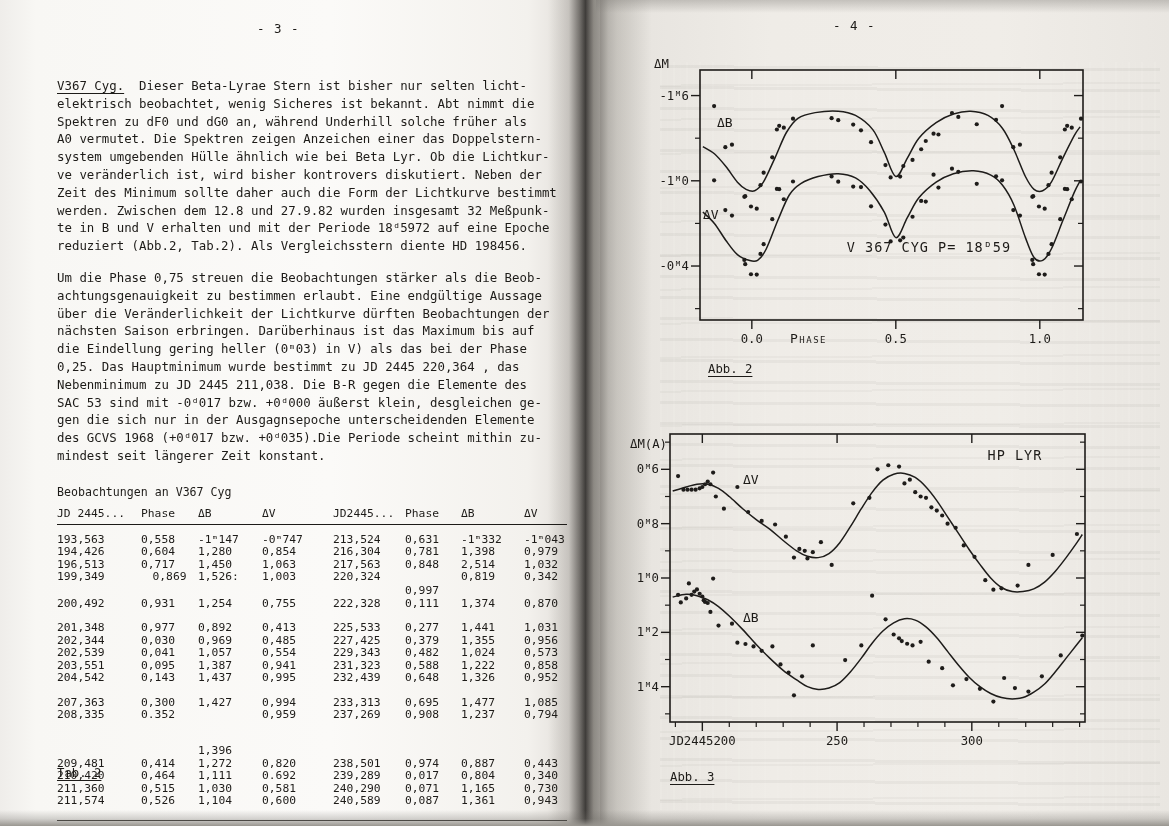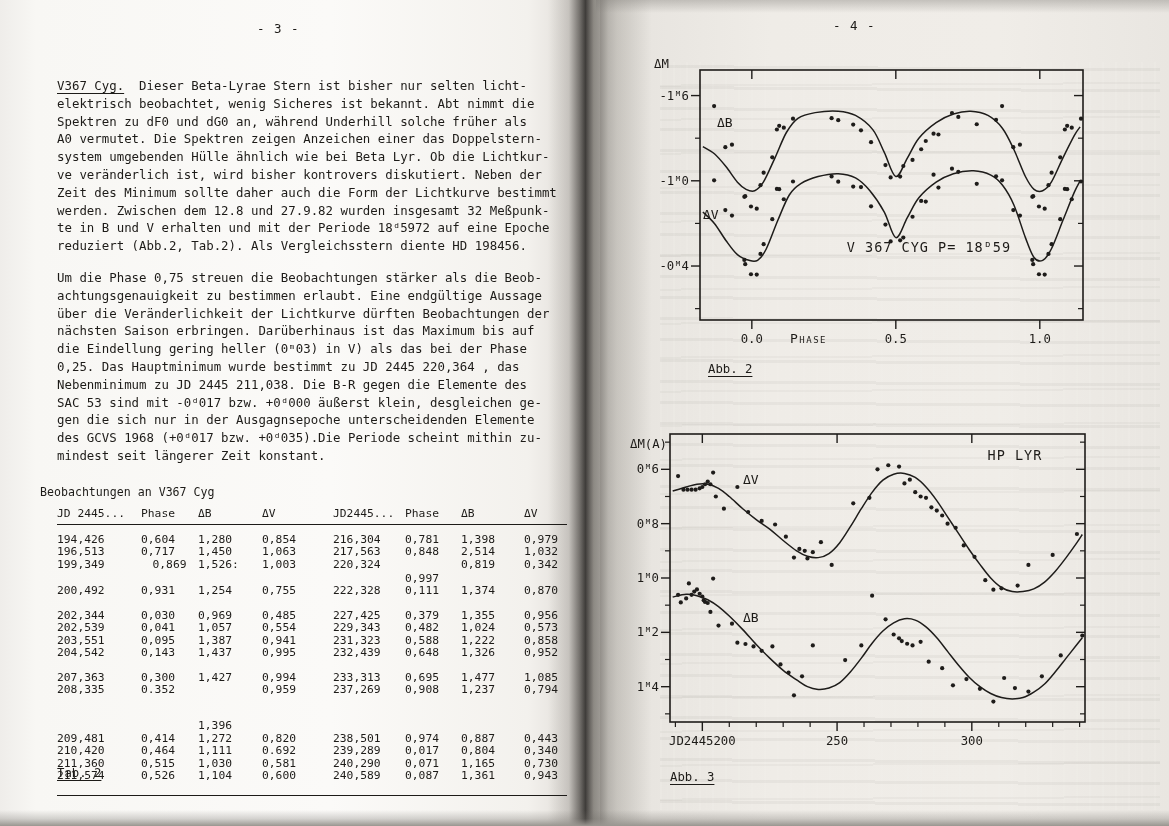--- a/index.html
+++ b/index.html
@@ -68,36 +68,46 @@
 über die Veränderlichkeit der Lichtkurve dürften Beobachtungen der
 nächsten Saison erbringen. Darüberhinaus ist das Maximum bis auf
 die Eindellung gering heller (0ᵐ03) in V) als das bei der Phase
 0,25. Das Hauptminimum wurde bestimmt zu JD 2445 220,364 , das
 Nebenminimum zu JD 2445 211,038. Die B-R gegen die Elemente des
 SAC 53 sind mit -0ᵈ017 bzw. +0ᵈ000 äußerst klein, desgleichen ge-
 gen die sich nur in der Ausgagnsepoche unterscheidenden Elemente
 des GCVS 1968 (+0ᵈ017 bzw. +0ᵈ035).Die Periode scheint mithin zu-
 mindest seit längerer Zeit konstant.</div>
 
-  <div class="ttitle" style="left:40px;top:485px;">Beobachtungen an V367 Cyg</div>
+  <div class="ttitle" style="left:57px;top:485px;">Beobachtungen an V367 Cyg</div>
 
   <div id="obs-table">
       <div class="trow thead">
         <span style="width: 84px;">JD 2445...</span>
         <span style="width: 57px;">Phase</span>
         <span style="width: 64px;">ΔB</span>
         <span style="width: 71px;">ΔV</span>
         <span style="width: 72px;">JD2445...</span>
         <span style="width: 56px;">Phase</span>
         <span style="width: 63px;">ΔB</span>
         <span style="width: 40px;">ΔV</span>
       </div>
       <div class="hr"></div>
       <div class="tgroup">
         <div class="trow">
+          <span style="width: 84px;">193,563</span>
+          <span style="width: 57px;">0,558</span>
+          <span style="width: 64px;">-1ᵐ147</span>
+          <span style="width: 71px;">-0ᵐ747</span>
+          <span style="width: 72px;">213,524</span>
+          <span style="width: 56px;">0,631</span>
+          <span style="width: 63px;">-1ᵐ332</span>
+          <span style="width: 40px;">-1ᵐ043</span>
+        </div>
+        <div class="trow">
           <span style="width: 84px;">194,426</span>
           <span style="width: 57px;">0,604</span>
           <span style="width: 64px;">1,280</span>
           <span style="width: 71px;">0,854</span>
           <span style="width: 72px;">216,304</span>
           <span style="width: 56px;">0,781</span>
           <span style="width: 63px;">1,398</span>
           <span style="width: 40px;">0,979</span>
         </div>
         <div class="trow">
@@ -125,20 +135,30 @@
           <span style="width: 57px;">0,931</span>
           <span style="width: 64px;">1,254</span>
           <span style="width: 71px;">0,755</span>
           <span style="width: 72px;">222,328</span>
           <span style="width: 56px;">0,111</span>
           <span style="width: 63px;">1,374</span>
           <span style="width: 40px;">0,870</span>
         </div>
       </div>
       <div class="tgroup">
+        <div class="trow">
+          <span style="width: 84px;">201,348</span>
+          <span style="width: 57px;">0,977</span>
+          <span style="width: 64px;">0,892</span>
+          <span style="width: 71px;">0,413</span>
+          <span style="width: 72px;">225,533</span>
+          <span style="width: 56px;">0,277</span>
+          <span style="width: 63px;">1,441</span>
+          <span style="width: 40px;">1,031</span>
+        </div>
         <div class="trow">
           <span style="width: 84px;">202,344</span>
           <span style="width: 57px;">0,030</span>
           <span style="width: 64px;">0,969</span>
           <span style="width: 71px;">0,485</span>
           <span style="width: 72px;">227,425</span>
           <span style="width: 56px;">0,379</span>
           <span style="width: 63px;">1,355</span>
           <span style="width: 40px;">0,956</span>
         </div>

